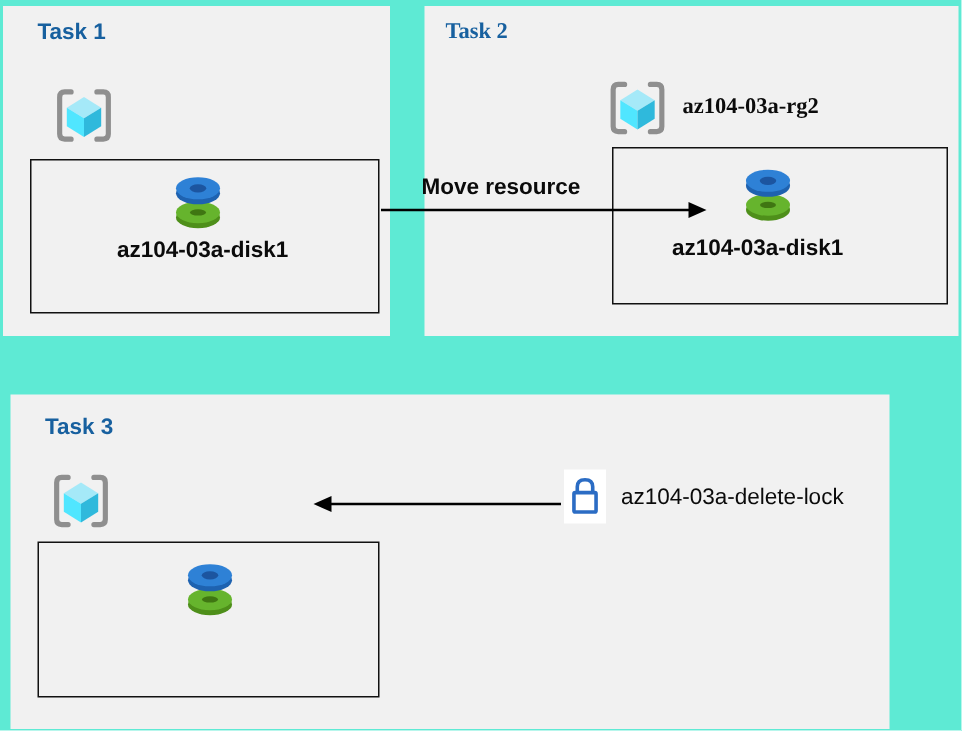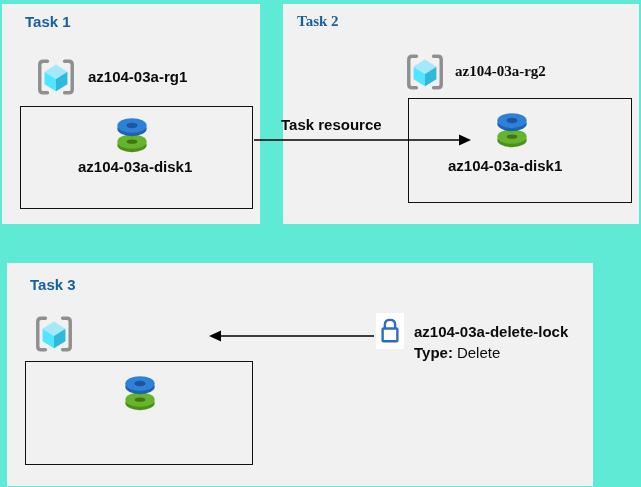--- a/index.html
+++ b/index.html
@@ -45,21 +45,21 @@
   .lock-tile {
     position: absolute;
     background: #ffffff;
     display: flex;
     align-items: center;
     justify-content: center;
   }
   .lock-text-name {
     position: absolute;
     font-size: 15px;
-    font-weight: bold;
+    font-weight: normal;
     color: var(--text-black);
     white-space: nowrap;
   }
   .lock-text-type {
     position: absolute;
     font-size: 15px;
     color: var(--text-black);
     white-space: nowrap;
   }
   .lock-text-type .t-label { font-weight: bold; }
@@ -96,21 +96,20 @@
 
   <div class="icon" style="left:35px; top:56px; width:42px; height:42px;">
     <svg width="42" height="42" viewBox="0 0 44 44">
       <path class="bracket" d="M13 5.5 H8.5 Q5 5.5 5 9 V35 Q5 38.5 8.5 38.5 H13"></path>
       <path class="bracket" d="M31 5.5 H35.5 Q39 5.5 39 9 V35 Q39 38.5 35.5 38.5 H31"></path>
       <polygon class="cube-top" points="22,9 34,16.5 22,24 10,16.5"></polygon>
       <polygon class="cube-left" points="10,16.5 22,24 22,37 10,29.5"></polygon>
       <polygon class="cube-right" points="34,16.5 22,24 22,37 34,29.5"></polygon>
     </svg>
   </div>
-  <div class="res-label" style="left:88px; top:68px;">az104-03a-rg1</div>
 
   <div class="res-box" style="left:20px; top:106px; width:233px; height:103px;"></div>
 
   <div class="icon" style="left:113px; top:117px; width:38px; height:36px;">
     <svg width="38" height="36" viewBox="0 0 40 38">
       <ellipse class="disk-green-side" cx="20" cy="29.5" rx="15.5" ry="7.6"></ellipse>
       <ellipse class="disk-green-top" cx="20" cy="26" rx="15.5" ry="7.6"></ellipse>
       <ellipse class="disk-green-hole" cx="20" cy="26" rx="5.6" ry="2.2"></ellipse>
       <ellipse class="disk-blue-side" cx="20" cy="12.5" rx="15.5" ry="7.8"></ellipse>
       <ellipse class="disk-blue-top" cx="20" cy="9" rx="15.5" ry="7.8"></ellipse>
@@ -141,21 +140,21 @@
       <ellipse class="disk-green-side" cx="20" cy="29.5" rx="15.5" ry="7.6"></ellipse>
       <ellipse class="disk-green-top" cx="20" cy="26" rx="15.5" ry="7.6"></ellipse>
       <ellipse class="disk-green-hole" cx="20" cy="26" rx="5.6" ry="2.2"></ellipse>
       <ellipse class="disk-blue-side" cx="20" cy="12.5" rx="15.5" ry="7.8"></ellipse>
       <ellipse class="disk-blue-top" cx="20" cy="9" rx="15.5" ry="7.8"></ellipse>
       <ellipse class="disk-blue-hole" cx="20" cy="9" rx="5.8" ry="2.9"></ellipse>
     </svg>
   </div>
   <div class="res-label" style="left:448px; top:157px;">az104-03a-disk1</div>
 
-  <div class="res-label" style="left:281px; top:116px;">Task resource</div>
+  <div class="res-label" style="left:281px; top:116px;">Move resource</div>
 
   <div class="panel" style="left:7px; top:263px; width:586px; height:223px;"></div>
 
   <div class="task-title" style="left:30px; top:276px;">Task 3</div>
 
   <div class="icon" style="left:33px; top:313px; width:42px; height:42px;">
     <svg width="42" height="42" viewBox="0 0 44 44">
       <path class="bracket" d="M13 5.5 H8.5 Q5 5.5 5 9 V35 Q5 38.5 8.5 38.5 H13"></path>
       <path class="bracket" d="M31 5.5 H35.5 Q39 5.5 39 9 V35 Q39 38.5 35.5 38.5 H31"></path>
       <polygon class="cube-top" points="22,9 34,16.5 22,24 10,16.5"></polygon>
@@ -177,23 +176,20 @@
     </svg>
   </div>
 
   <div class="lock-tile" style="left:376px; top:313px; width:28px; height:36px;">
     <svg width="24" height="30" viewBox="0 0 28 34">
       <path class="lock-stroke" d="M8 15 V9.5 Q8 4 14 4 Q20 4 20 9.5 V15"></path>
       <rect class="lock-body" x="5.4" y="14" width="17.2" height="15" rx="1"></rect>
     </svg>
   </div>
   <div class="lock-text-name" style="left:414px; top:323px;">az104-03a-delete-lock</div>
-  <div class="lock-text-type" style="left:414px; top:344px;">
-    <span class="t-label">Type:</span><span class="t-value">Delete</span>
-  </div>
 
   <svg id="arrow-overlay">
     <g>
       <line class="arrow-line" x1="254" y1="140" x2="461" y2="140"></line>
       <polygon class="arrow-head" points="471,140 459,134.6 459,145.4"></polygon>
     </g>
     <g>
       <line class="arrow-line" x1="374" y1="336" x2="220" y2="336"></line>
       <polygon class="arrow-head" points="209,336 221,330.6 221,341.4"></polygon>
     </g>

